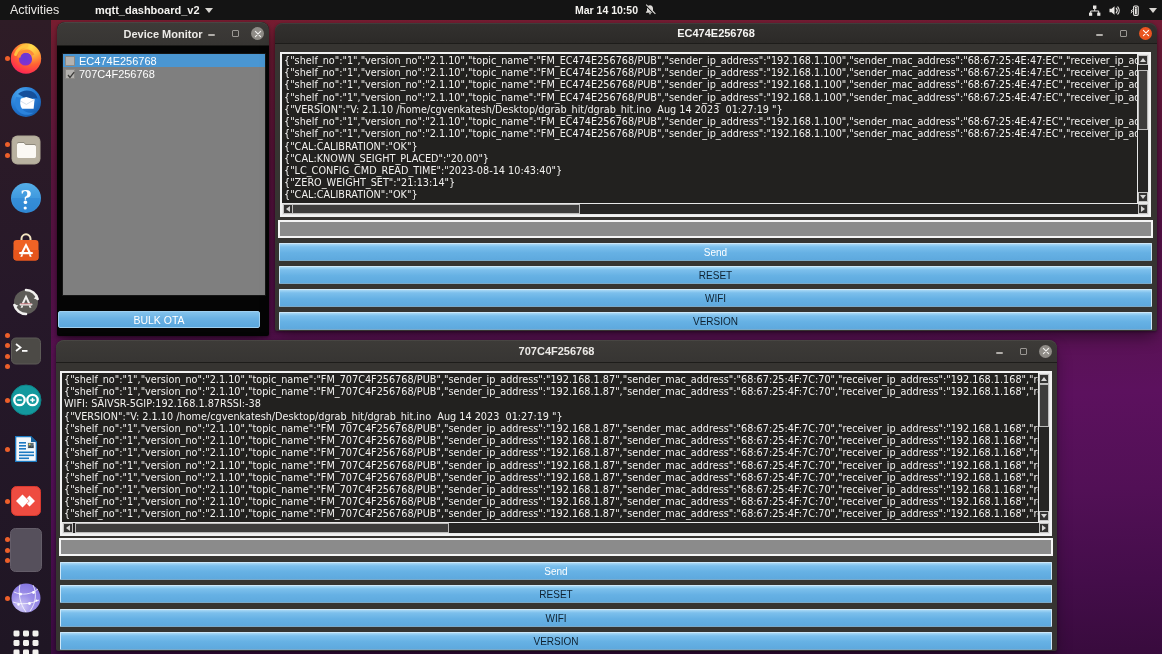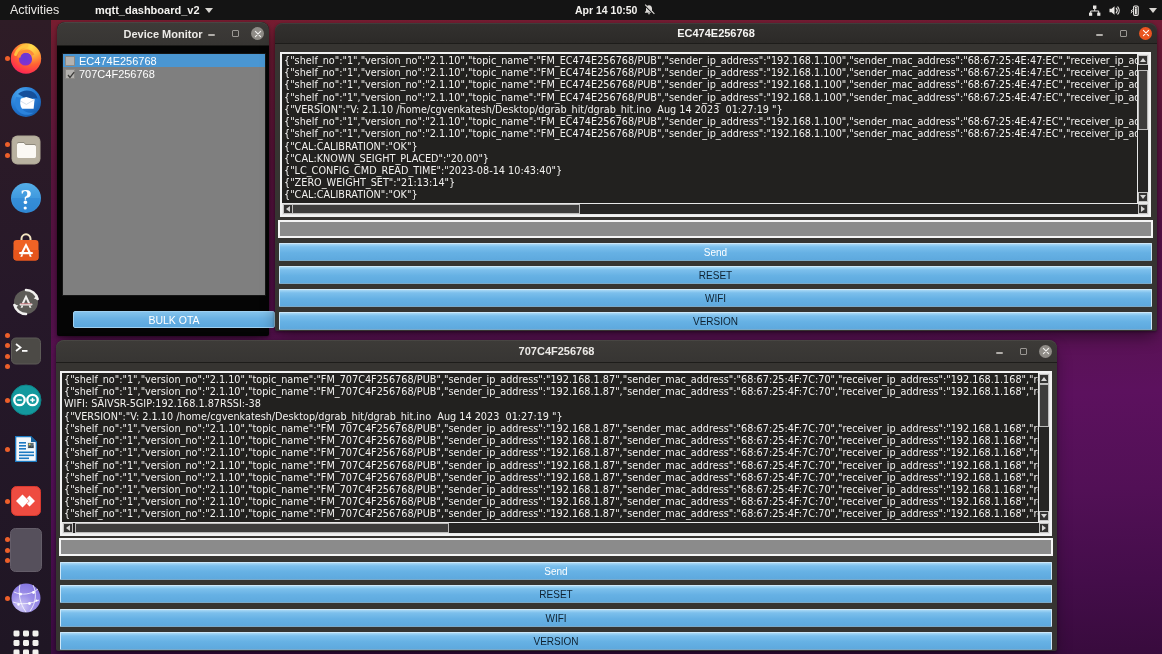--- a/index.html
+++ b/index.html
@@ -43,21 +43,21 @@
   .win-device{left:57px;top:22px;width:212px;height:314px;background:#050505;}
   .win-device .titlebar{height:23px;}
   .listbox{position:absolute;left:5px;top:31px;width:204px;height:243px;background:#7f7f7f;
     border:1px solid #161616;box-sizing:border-box;}
   .lb-row{position:relative;height:13px;display:flex;align-items:center;font-size:11px;color:#fdfdfd;}
   .lb-row.selected{background:#4a96d2;}
   .lb-check{width:10px;height:10px;margin-left:2px;margin-right:4px;background:#b4b2af;
     border:1px solid #8c8a87;box-sizing:border-box;position:relative;flex:none;}
   .lb-check svg{position:absolute;left:0px;top:0px;}
   .lb-label{white-space:pre;}
-  .bulkota{position:absolute;left:16px;top:289px;width:202px;height:17px;
+  .bulkota{position:absolute;left:1px;top:289px;width:202px;height:17px;
     background:linear-gradient(#84c3ec 0%,#69b1e3 45%,#5ba8de 100%);
     border:1px solid #9fd0f0;border-radius:2px;box-sizing:border-box;
     display:flex;align-items:center;justify-content:center;color:#ffffff;font-size:10.5px;}
   
   .appwin{background:#363431;}
   .logbox{position:absolute;background:#22211f;border:2px solid #f2f2f2;box-sizing:border-box;}
   .logtext{position:absolute;left:1px;top:0;right:12px;bottom:12px;overflow:hidden;
     font-family:"DejaVu Sans",sans-serif;font-size:9.7px;line-height:12.23px;color:#f2f1ef;
     padding-top:1px;padding-left:1px;}
   .logtext div{height:12.23px;white-space:pre;}
@@ -103,21 +103,21 @@
 <body>
 
 <div class="screen">
   <div class="topbar">
     <div class="tb-activities">Activities</div>
     <div class="tb-appmenu">
       <span>mqtt_dashboard_v2</span>
       <span class="tb-caret"></span>
     </div>
     <div class="tb-clock">
-      <span>Apr 14 10:50</span>
+      <span>Mar 14 10:50</span>
       <svg width="12" height="12" viewBox="0 0 12 12">
         <path d="M6 1.2c-1.9 0-3 1.4-3 3.2v2.4L1.9 8.3v.5h8.2v-.5L9 6.8V4.4c0-1.8-1.1-3.2-3-3.2z" fill="#dcdad7"></path>
         <path d="M4.9 9.3a1.1 1.1 0 0 0 2.2 0z" fill="#dcdad7"></path>
         <path d="M1.5 1 11 10.5" stroke="#141414" stroke-width="1.6"></path>
         <path d="M2.2 0.6 11.4 9.8" stroke="#dcdad7" stroke-width="1.1"></path>
       </svg>
     </div>
     <div class="tb-right">
       <svg width="13" height="13" viewBox="0 0 13 13">
         <rect x="5" y="1.5" width="3.4" height="3.4" fill="#e9e7e4"></rect>

